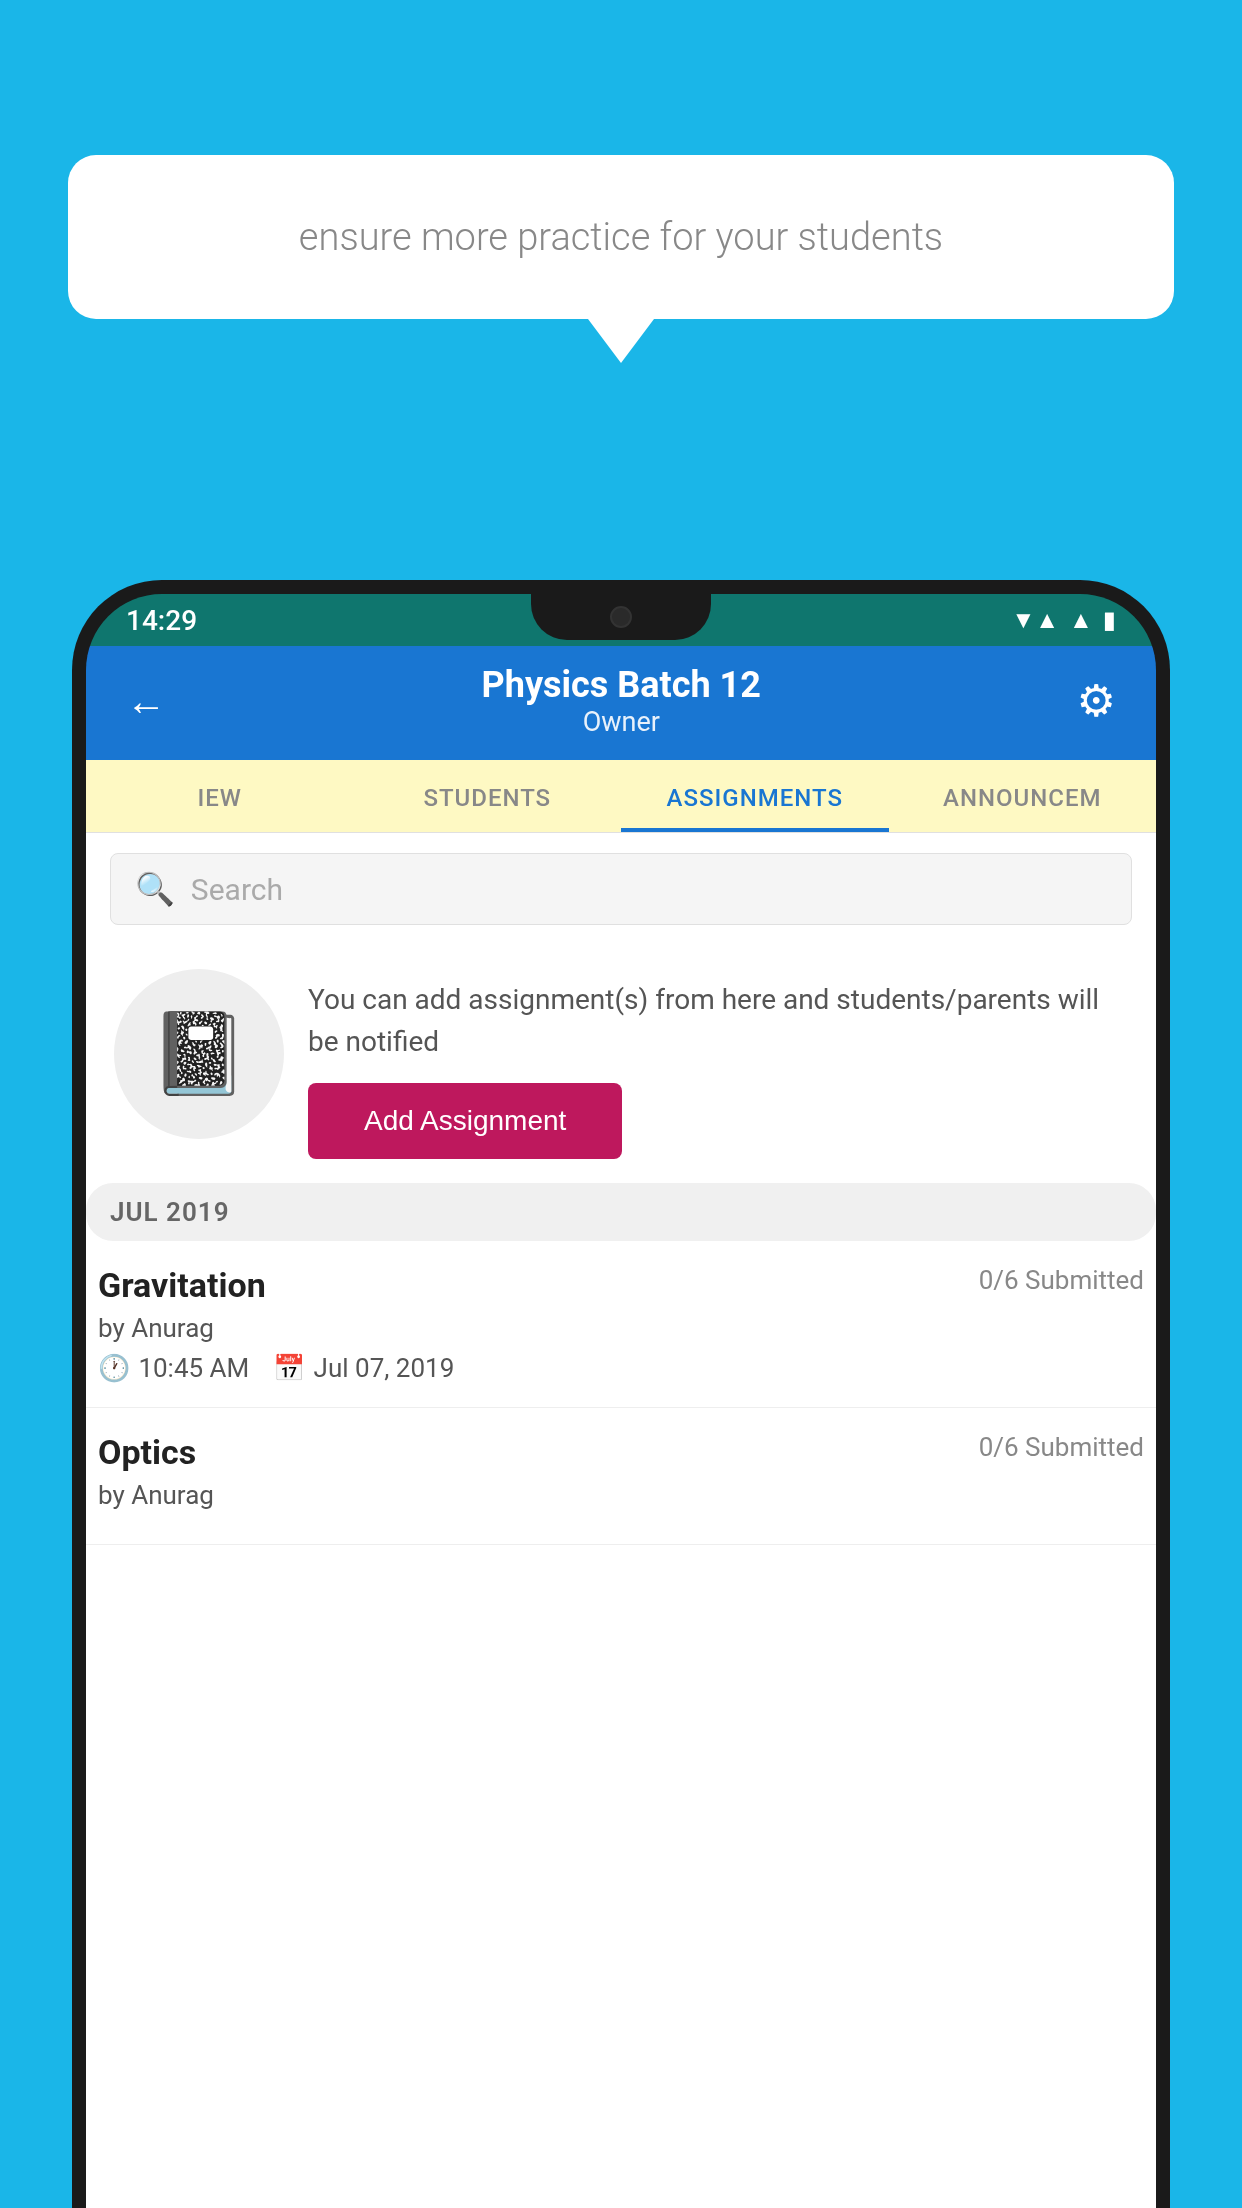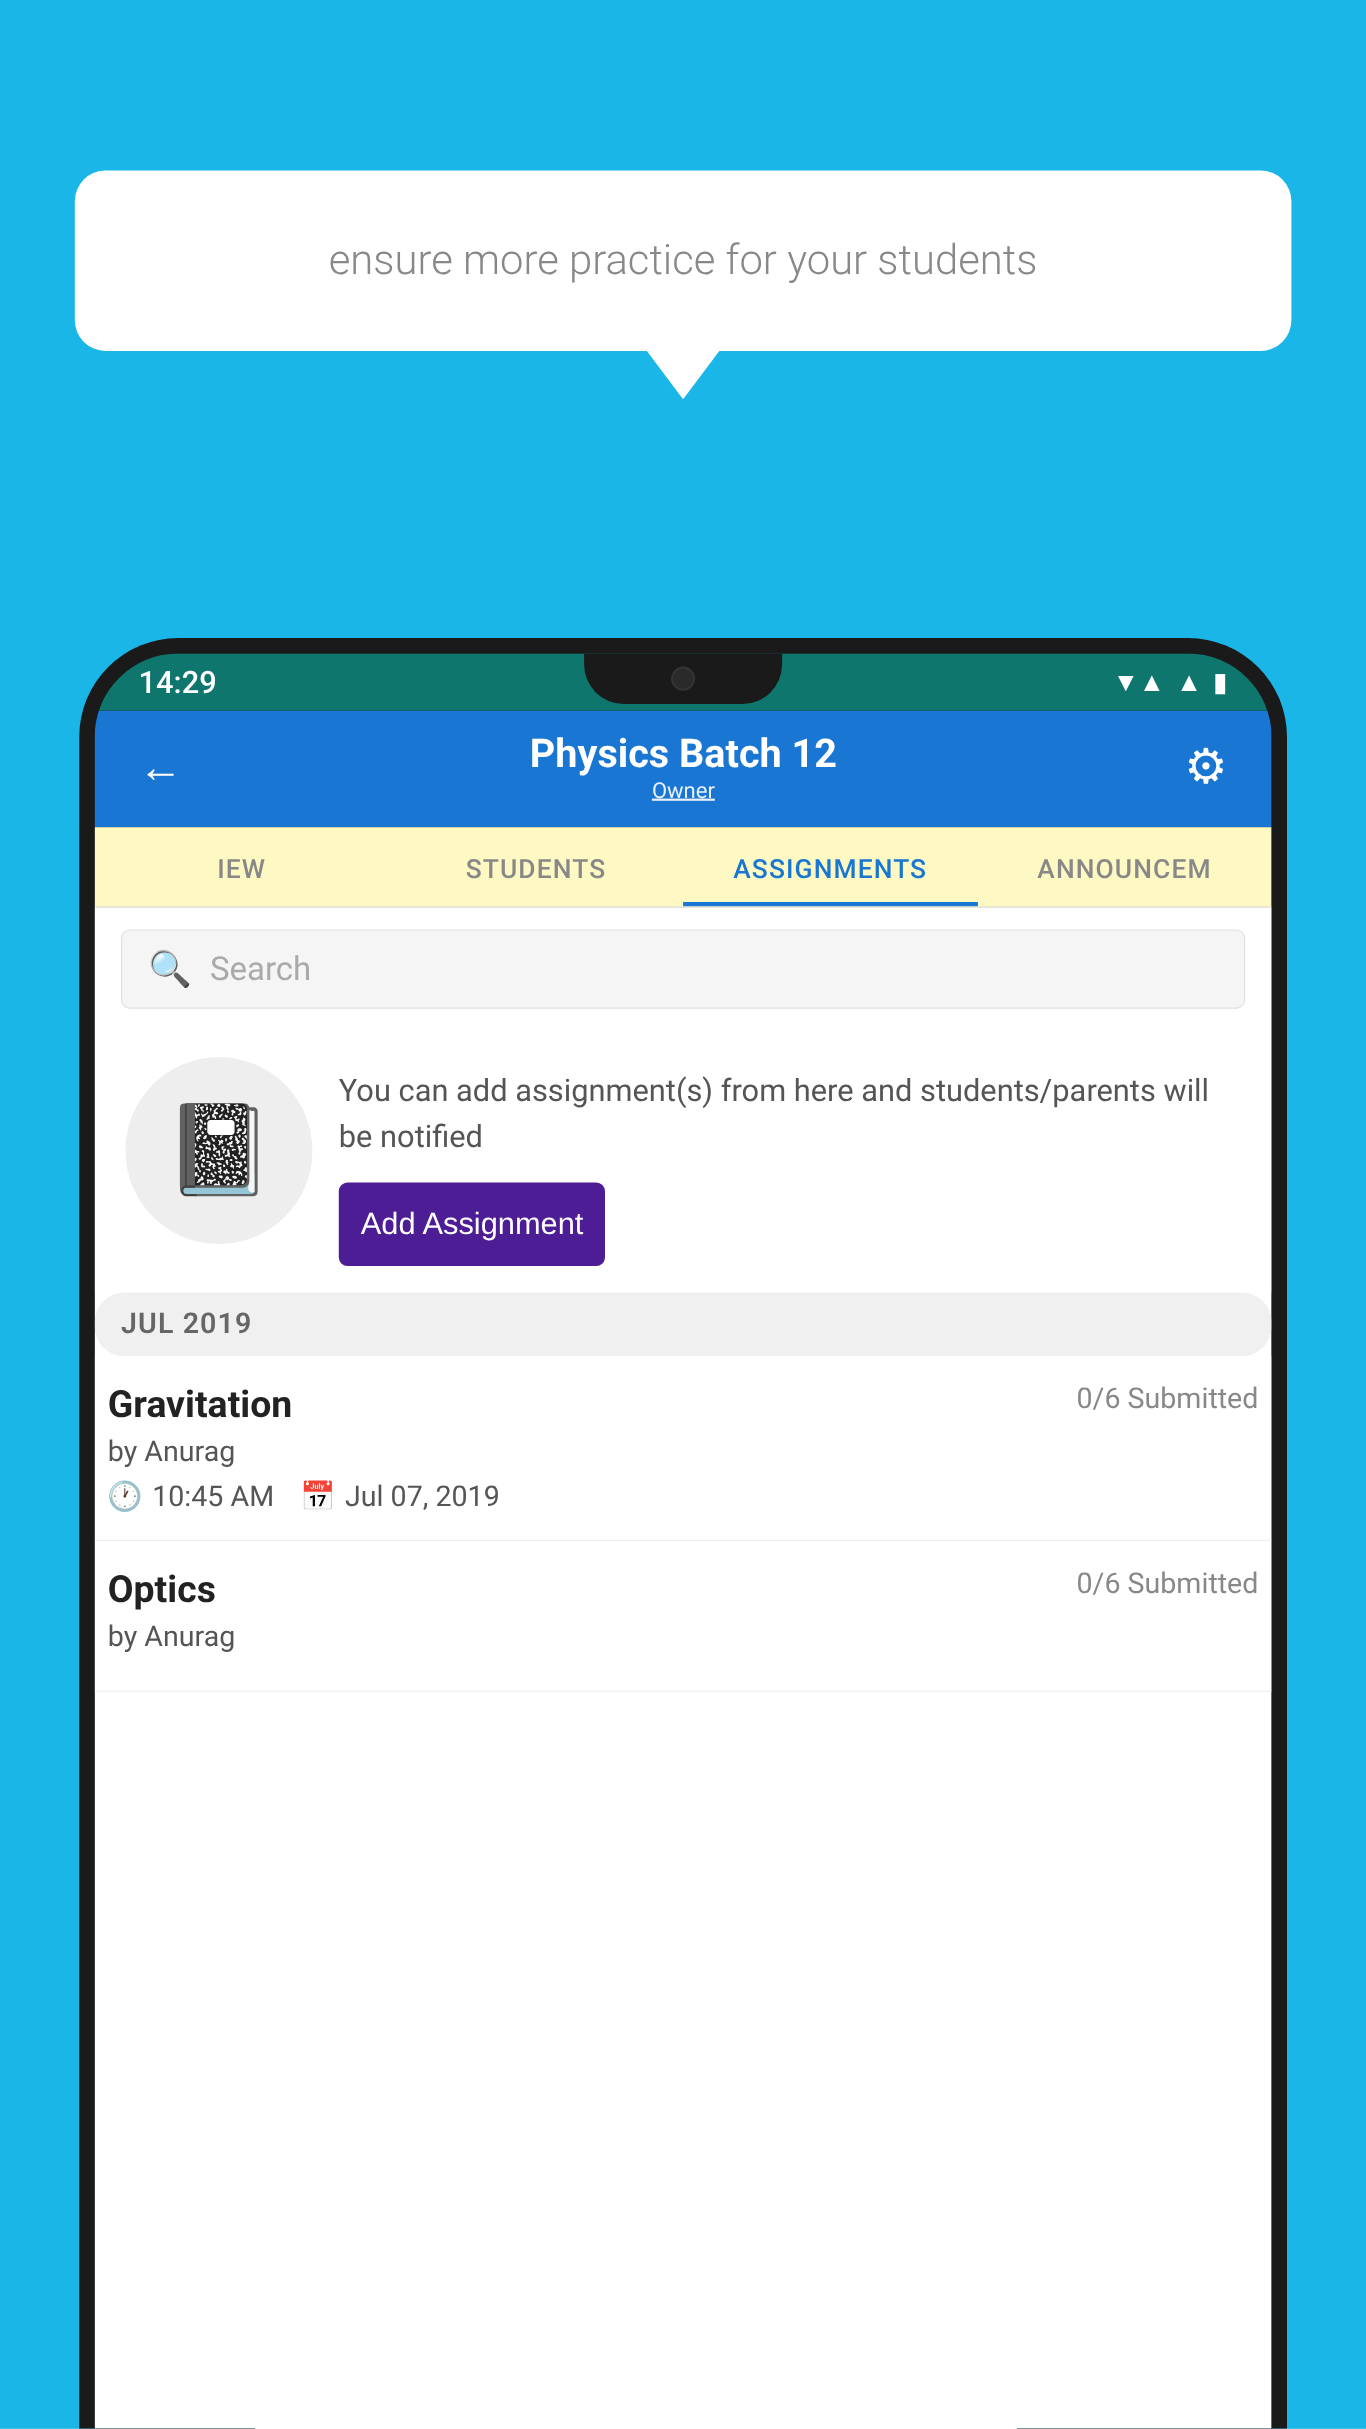--- a/index.html
+++ b/index.html
@@ -152,22 +152,21 @@
     }
 
     .header-title {
       color: white;
       font-size: 36px;
       font-weight: 700;
     }
 
     .header-subtitle {
       color: rgba(255,255,255,0.9);
-      font-size: 20px;
-      text-decoration: underline;
+      font-size: 27px;
     }
 
     .header-gear {
       color: white;
       font-size: 44px;
     }
 
     
     .tabs-bar {
       background: #fef9c3;
@@ -265,25 +264,25 @@
     }
 
     .promo-text {
       font-size: 28px;
       color: #555;
       line-height: 1.5;
       margin-bottom: 20px;
     }
 
     .add-assignment-btn {
-      background: #4c1d95;
+      background: #be185d;
       color: white;
       border: none;
       border-radius: 8px;
-      padding: 22px 20px;
+      padding: 22px 56px;
       font-size: 28px;
       font-weight: 500;
       cursor: pointer;
       display: inline-block;
     }
 
     
     .section-header {
       background: #f0f0f0;
       padding: 14px 24px;

